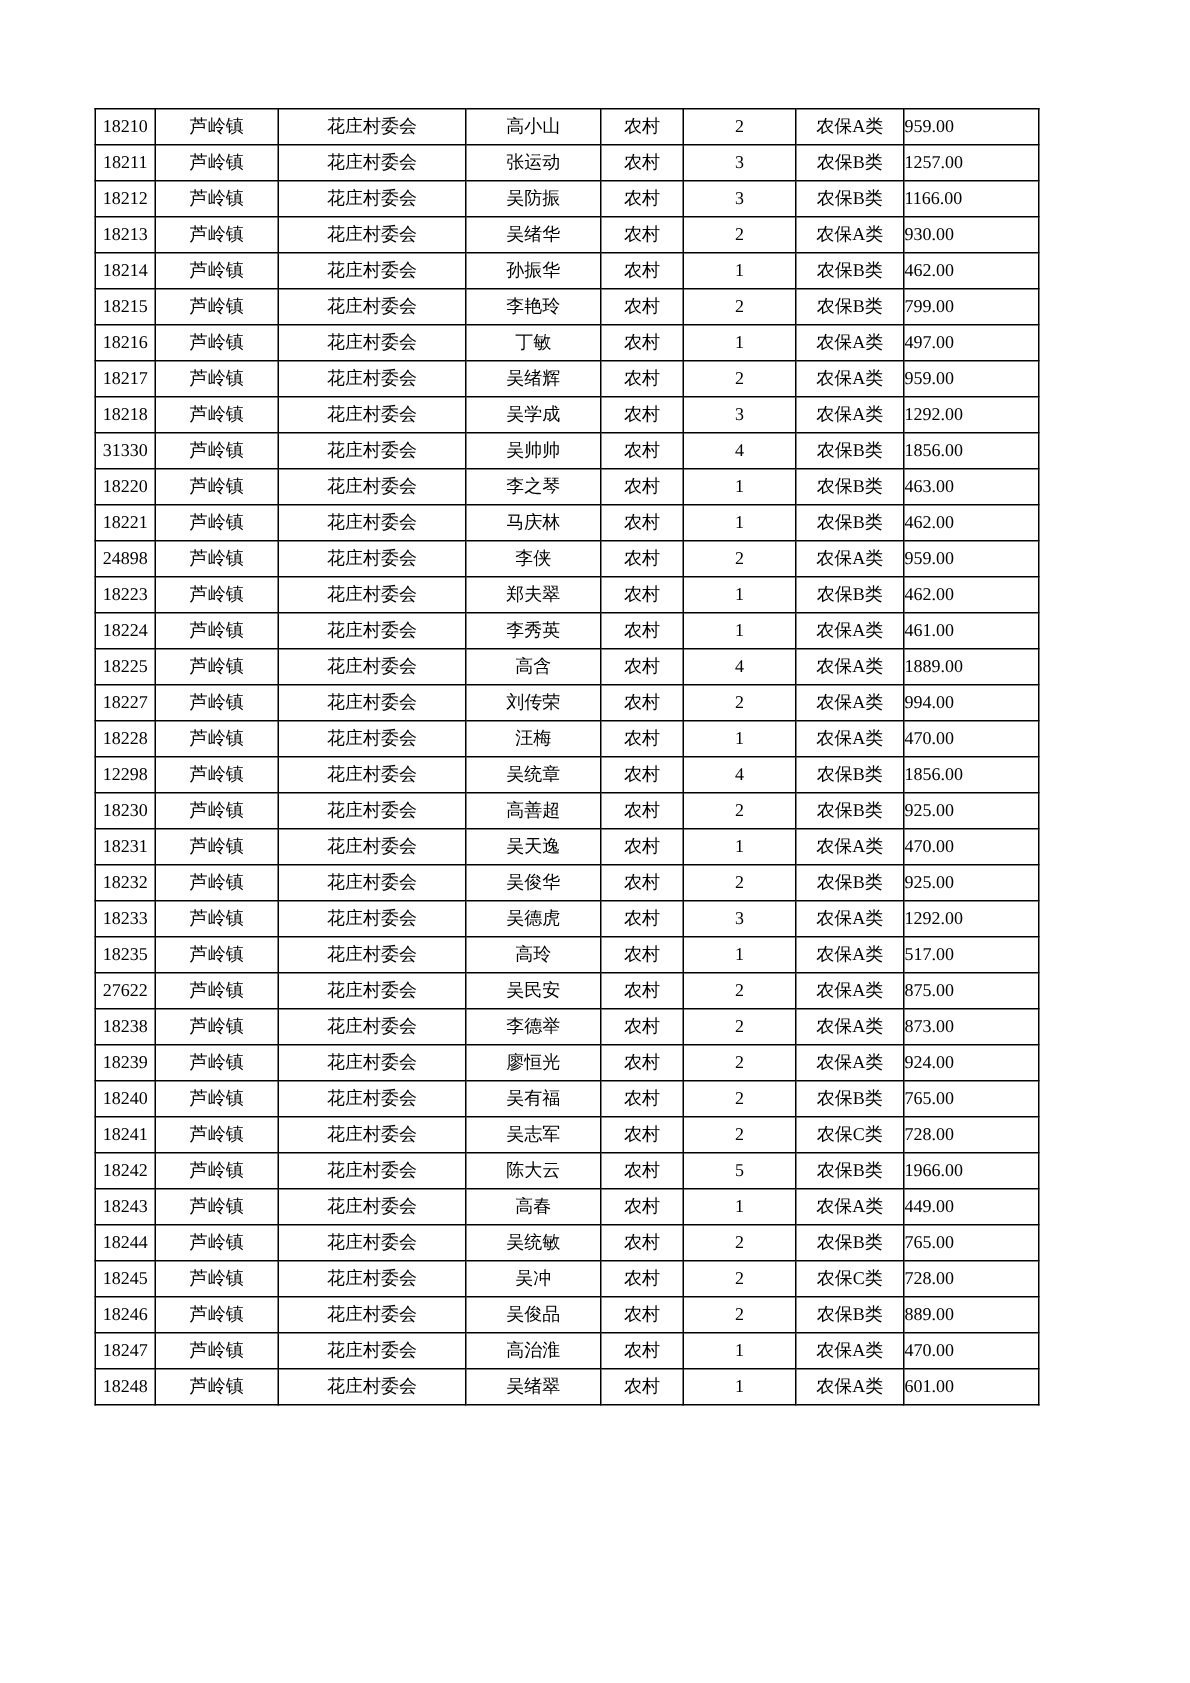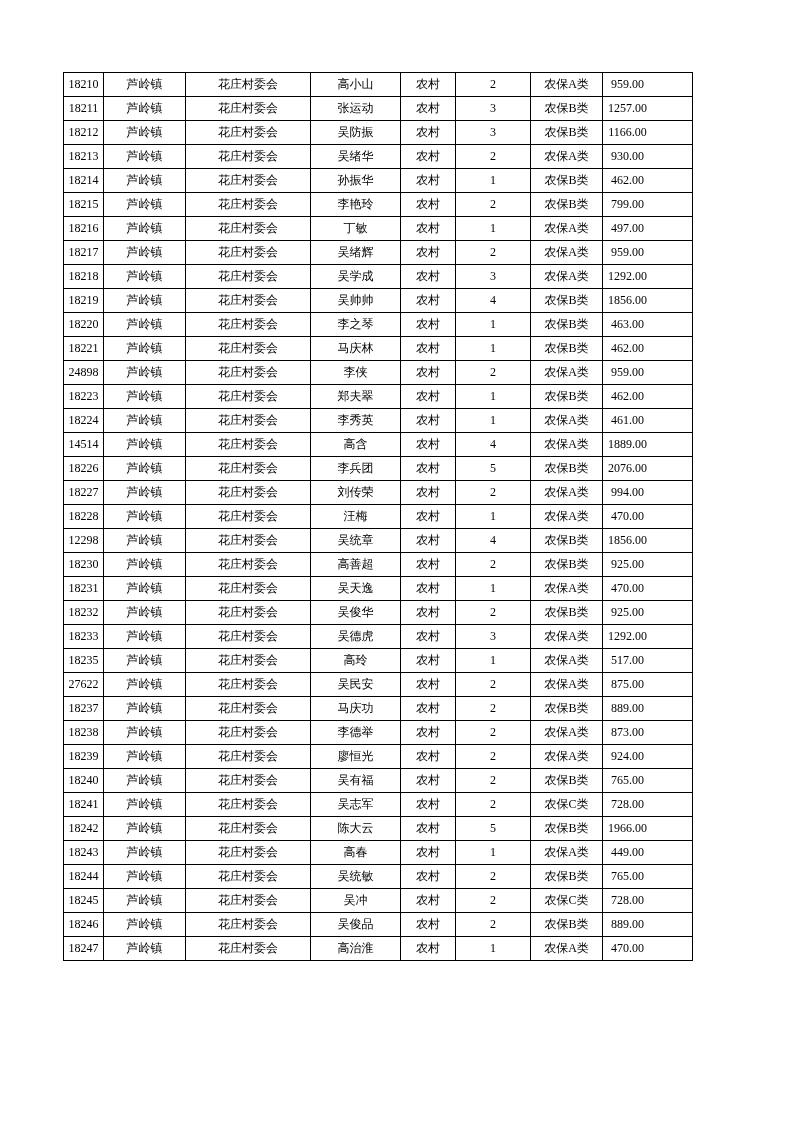--- a/index.html
+++ b/index.html
@@ -35,21 +35,21 @@
     height: 23px;
     font-size: 12px;
     line-height: 23px;
     text-align: center;
     vertical-align: middle;
     padding: 0;
     white-space: nowrap;
     overflow: hidden;
   }
   table.data-table td.col-amount {
-    text-align: center;
+    text-align: left;
     padding-right: 40px;
   }
   col.c-id { width: 40px; }
   col.c-town { width: 82px; }
   col.c-village { width: 125px; }
   col.c-person-name { width: 90px; }
   col.c-residence { width: 55px; }
   col.c-count { width: 75px; }
   col.c-insurance-class { width: 72px; }
   col.c-amount { width: 90px; }
@@ -154,21 +154,21 @@
           <td class="col-id">18218</td>
           <td class="col-town">芦岭镇</td>
           <td class="col-village">花庄村委会</td>
           <td class="col-person-name">吴学成</td>
           <td class="col-residence">农村</td>
           <td class="col-count">3</td>
           <td class="col-insurance-class">农保A类</td>
           <td class="col-amount">1292.00</td>
         </tr>
         <tr>
-          <td class="col-id">18219</td>
+          <td class="col-id">31330</td>
           <td class="col-town">芦岭镇</td>
           <td class="col-village">花庄村委会</td>
           <td class="col-person-name">吴帅帅</td>
           <td class="col-residence">农村</td>
           <td class="col-count">4</td>
           <td class="col-insurance-class">农保B类</td>
           <td class="col-amount">1856.00</td>
         </tr>
         <tr>
           <td class="col-id">18220</td>
@@ -214,40 +214,30 @@
           <td class="col-id">18224</td>
           <td class="col-town">芦岭镇</td>
           <td class="col-village">花庄村委会</td>
           <td class="col-person-name">李秀英</td>
           <td class="col-residence">农村</td>
           <td class="col-count">1</td>
           <td class="col-insurance-class">农保A类</td>
           <td class="col-amount">461.00</td>
         </tr>
         <tr>
-          <td class="col-id">14514</td>
+          <td class="col-id">18225</td>
           <td class="col-town">芦岭镇</td>
           <td class="col-village">花庄村委会</td>
           <td class="col-person-name">高含</td>
           <td class="col-residence">农村</td>
           <td class="col-count">4</td>
           <td class="col-insurance-class">农保A类</td>
           <td class="col-amount">1889.00</td>
         </tr>
         <tr>
-          <td class="col-id">18226</td>
-          <td class="col-town">芦岭镇</td>
-          <td class="col-village">花庄村委会</td>
-          <td class="col-person-name">李兵团</td>
-          <td class="col-residence">农村</td>
-          <td class="col-count">5</td>
-          <td class="col-insurance-class">农保B类</td>
-          <td class="col-amount">2076.00</td>
-        </tr>
-        <tr>
           <td class="col-id">18227</td>
           <td class="col-town">芦岭镇</td>
           <td class="col-village">花庄村委会</td>
           <td class="col-person-name">刘传荣</td>
           <td class="col-residence">农村</td>
           <td class="col-count">2</td>
           <td class="col-insurance-class">农保A类</td>
           <td class="col-amount">994.00</td>
         </tr>
         <tr>
@@ -322,30 +312,20 @@
         </tr>
         <tr>
           <td class="col-id">27622</td>
           <td class="col-town">芦岭镇</td>
           <td class="col-village">花庄村委会</td>
           <td class="col-person-name">吴民安</td>
           <td class="col-residence">农村</td>
           <td class="col-count">2</td>
           <td class="col-insurance-class">农保A类</td>
           <td class="col-amount">875.00</td>
-        </tr>
-        <tr>
-          <td class="col-id">18237</td>
-          <td class="col-town">芦岭镇</td>
-          <td class="col-village">花庄村委会</td>
-          <td class="col-person-name">马庆功</td>
-          <td class="col-residence">农村</td>
-          <td class="col-count">2</td>
-          <td class="col-insurance-class">农保B类</td>
-          <td class="col-amount">889.00</td>
         </tr>
         <tr>
           <td class="col-id">18238</td>
           <td class="col-town">芦岭镇</td>
           <td class="col-village">花庄村委会</td>
           <td class="col-person-name">李德举</td>
           <td class="col-residence">农村</td>
           <td class="col-count">2</td>
           <td class="col-insurance-class">农保A类</td>
           <td class="col-amount">873.00</td>
@@ -432,16 +412,26 @@
         </tr>
         <tr>
           <td class="col-id">18247</td>
           <td class="col-town">芦岭镇</td>
           <td class="col-village">花庄村委会</td>
           <td class="col-person-name">高治淮</td>
           <td class="col-residence">农村</td>
           <td class="col-count">1</td>
           <td class="col-insurance-class">农保A类</td>
           <td class="col-amount">470.00</td>
+        </tr>
+        <tr>
+          <td class="col-id">18248</td>
+          <td class="col-town">芦岭镇</td>
+          <td class="col-village">花庄村委会</td>
+          <td class="col-person-name">吴绪翠</td>
+          <td class="col-residence">农村</td>
+          <td class="col-count">1</td>
+          <td class="col-insurance-class">农保A类</td>
+          <td class="col-amount">601.00</td>
         </tr>
       </tbody>
   </table>
 </div>
 
 </body></html>

